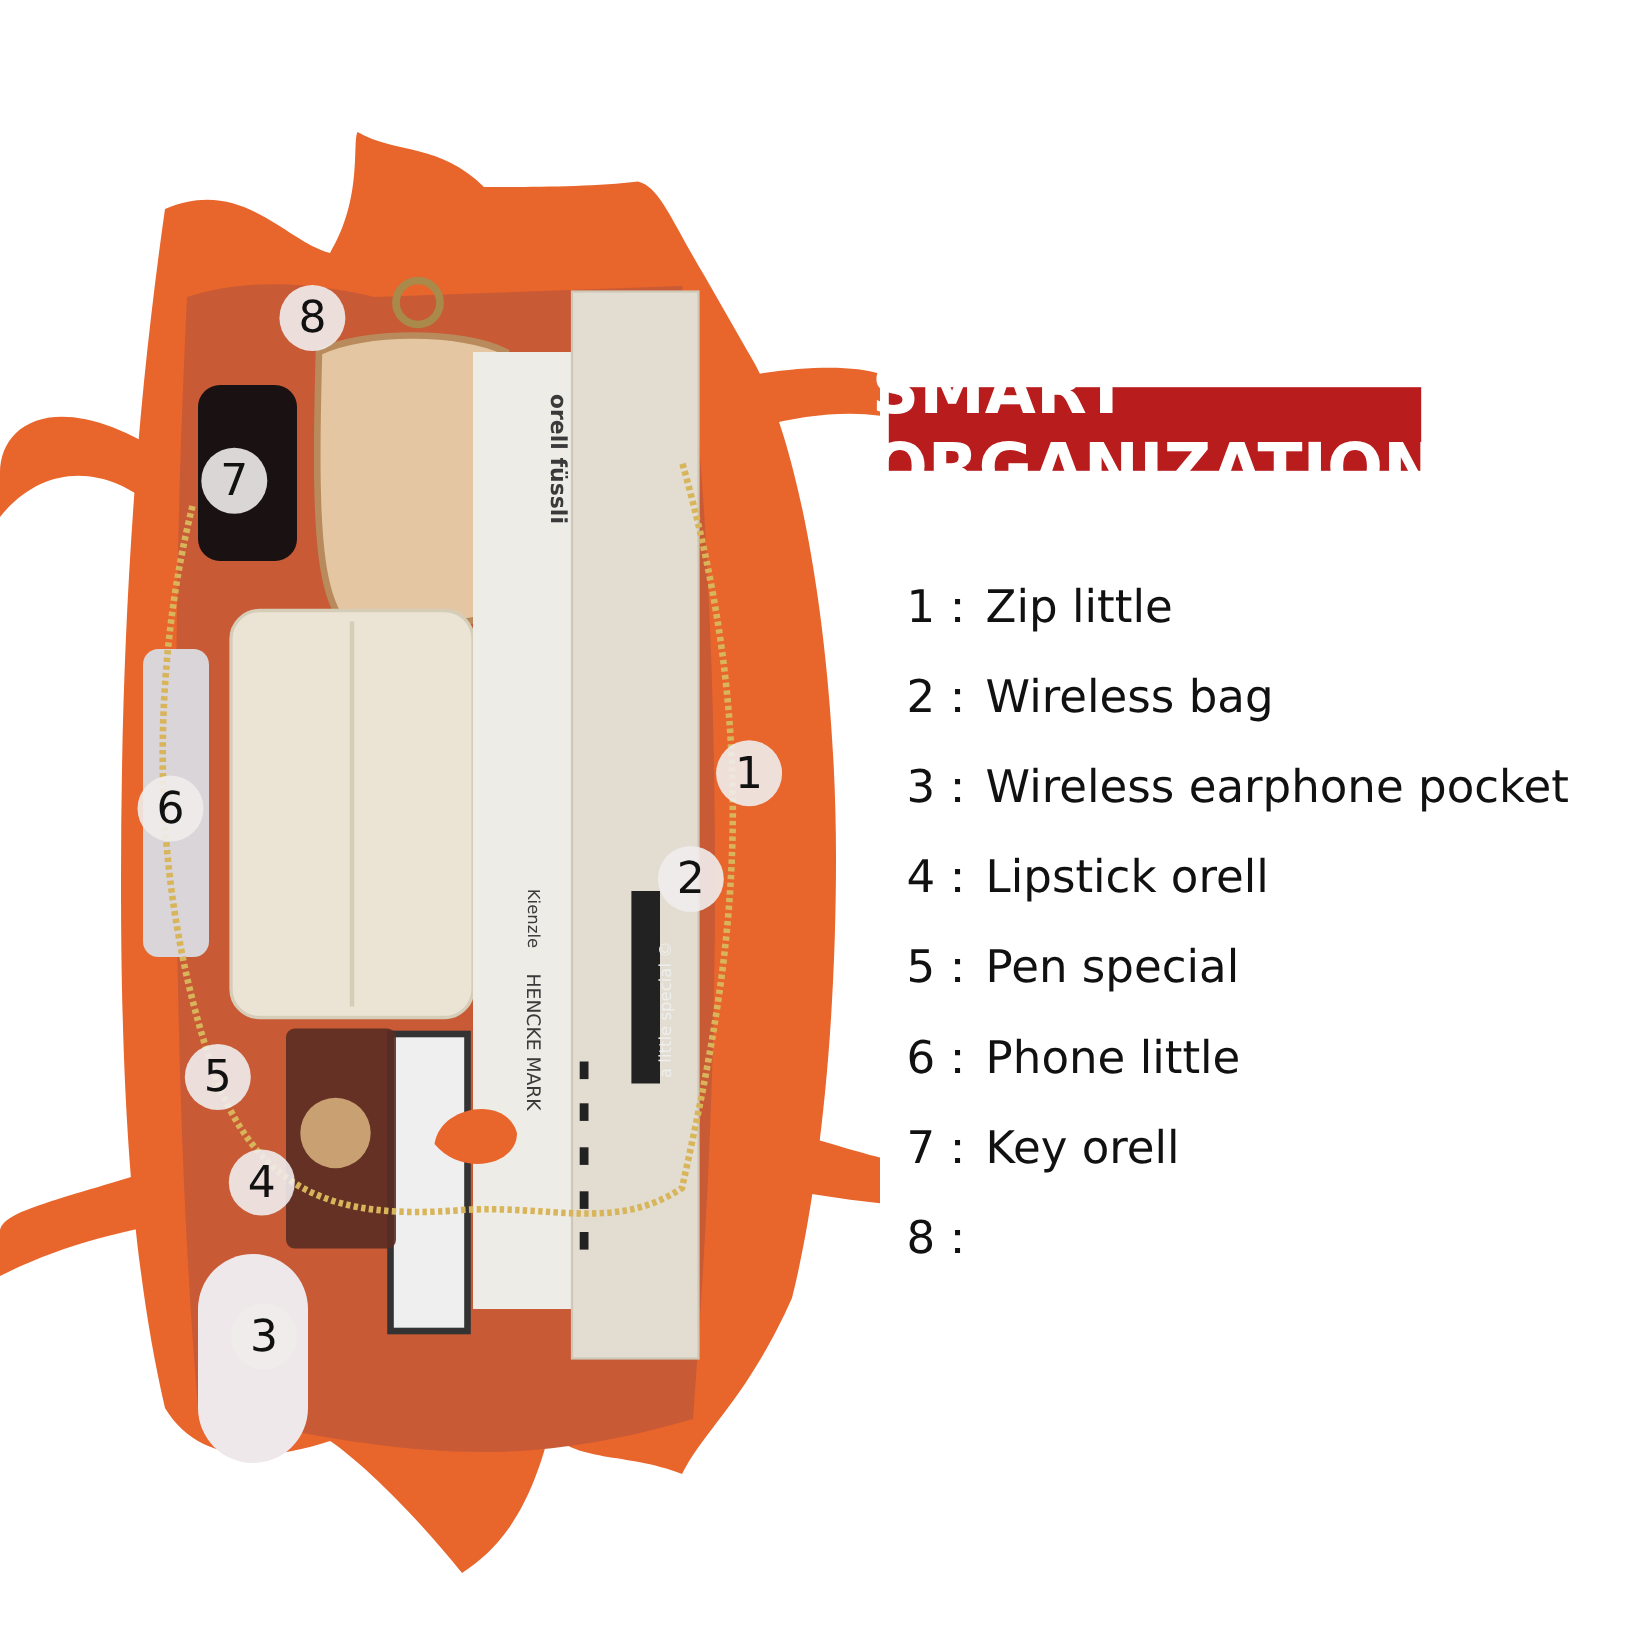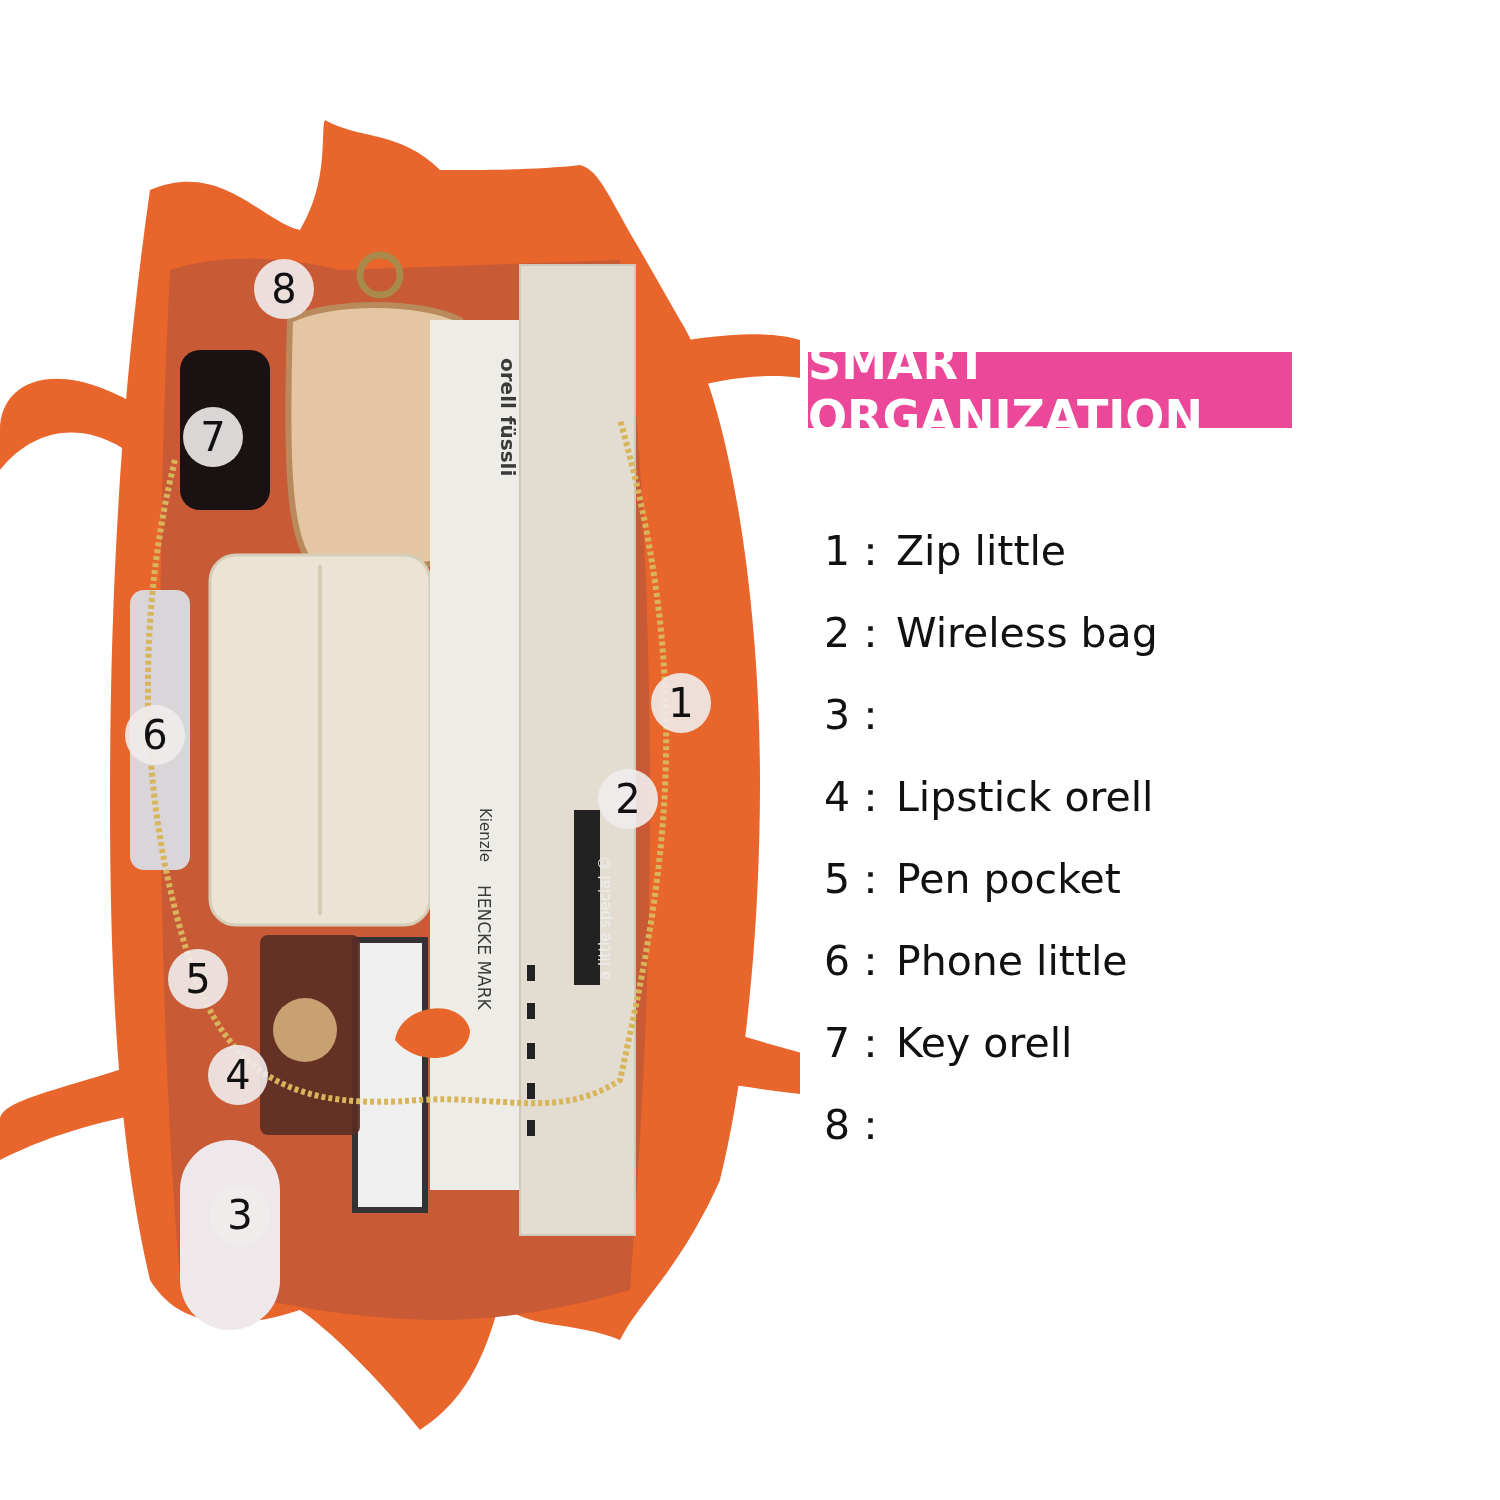--- a/index.html
+++ b/index.html
@@ -7,23 +7,23 @@
          font-family: "Liberation Sans", "DejaVu Sans", sans-serif; }
   .photo { position: absolute; left: 0; top: 0; width: 800px; height: 1500px; }
   .photo svg { position: absolute; left: 0; top: 0; }
   .marker { position: absolute; width: 60px; height: 60px; margin-left: -30px; margin-top: -30px;
             border-radius: 50%; background: rgba(240,236,236,0.9);
             display: flex; align-items: center; justify-content: center;
             font-family: "DejaVu Sans", sans-serif; font-size: 40px; color: #111; line-height: 1; }
   .spine-text { position: absolute; transform-origin: left top; transform: rotate(90deg);
                 white-space: nowrap; font-family: "DejaVu Sans", sans-serif; color: #3a3a3a; }
   .title-box { position: absolute; left: 808px; top: 352px; width: 484px; height: 76px;
-               background: #ec4899; color: #ffffff; display: flex; align-items: center;
+               background: #b91c1c; color: #ffffff; display: flex; align-items: center;
                justify-content: center; font-family: "DejaVu Sans", sans-serif;
-               font-weight: bold; font-size: 46px; letter-spacing: 0px; }
+               font-weight: bold; font-size: 60px; letter-spacing: 0px; }
   .legend { position: absolute; left: 824px; top: 510px; margin: 0; padding: 0; list-style: none; }
   .legend li { height: 82px; display: flex; align-items: center;
                font-family: "DejaVu Sans", sans-serif; font-size: 41px; color: #111; }
   .legend .num { width: 72px; display: inline-block; }
 </style>
 </head>
 <body>
 
 <div class="photo">
   <svg width="800" height="1500" viewBox="0 0 800 1500">
@@ -97,28 +97,29 @@
   <li>
       <span class="num">1：</span>
       <span>Zip little</span>
     </li>
   <li>
       <span class="num">2：</span>
       <span>Wireless bag</span>
     </li>
   <li>
       <span class="num">3：</span>
+      <span>Wireless earphone pocket</span>
     </li>
   <li>
       <span class="num">4：</span>
       <span>Lipstick orell</span>
     </li>
   <li>
       <span class="num">5：</span>
-      <span>Pen pocket</span>
+      <span>Pen special</span>
     </li>
   <li>
       <span class="num">6：</span>
       <span>Phone little</span>
     </li>
   <li>
       <span class="num">7：</span>
       <span>Key orell</span>
     </li>
   <li>

